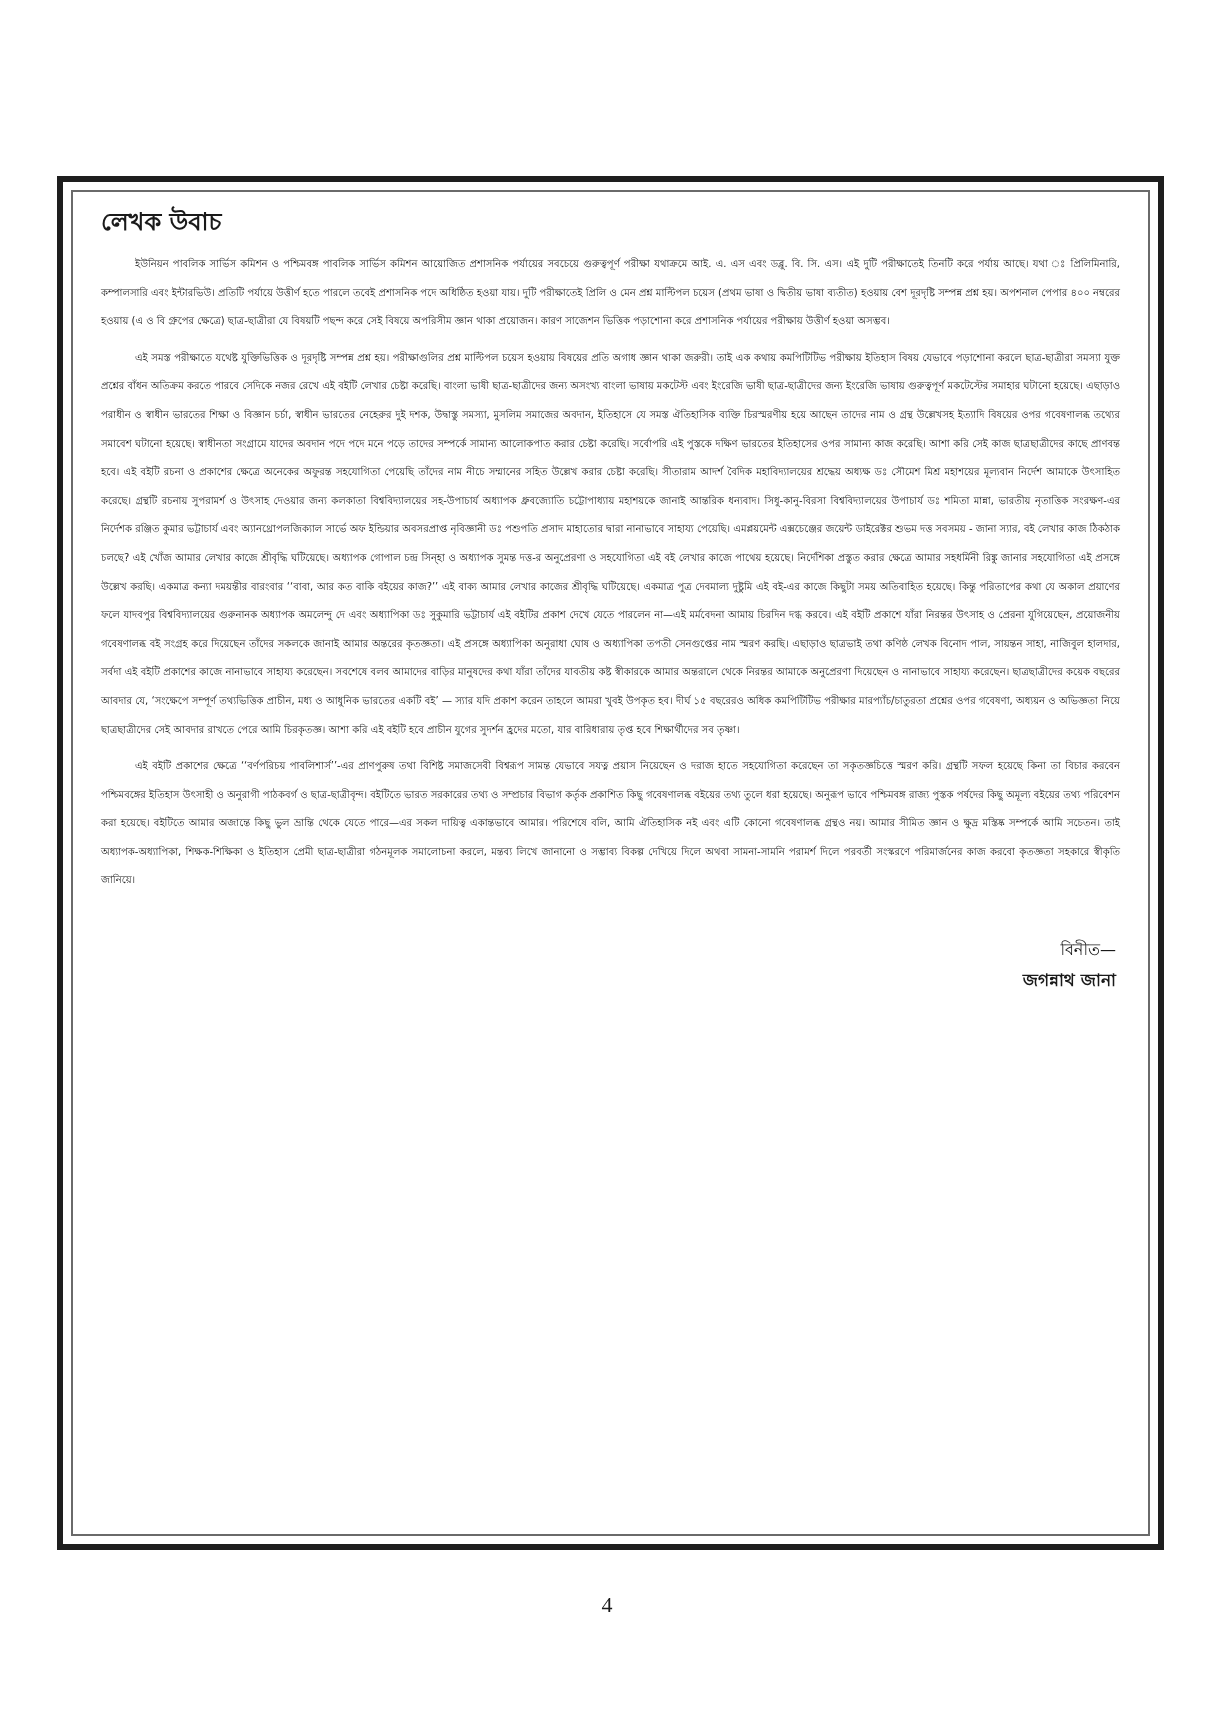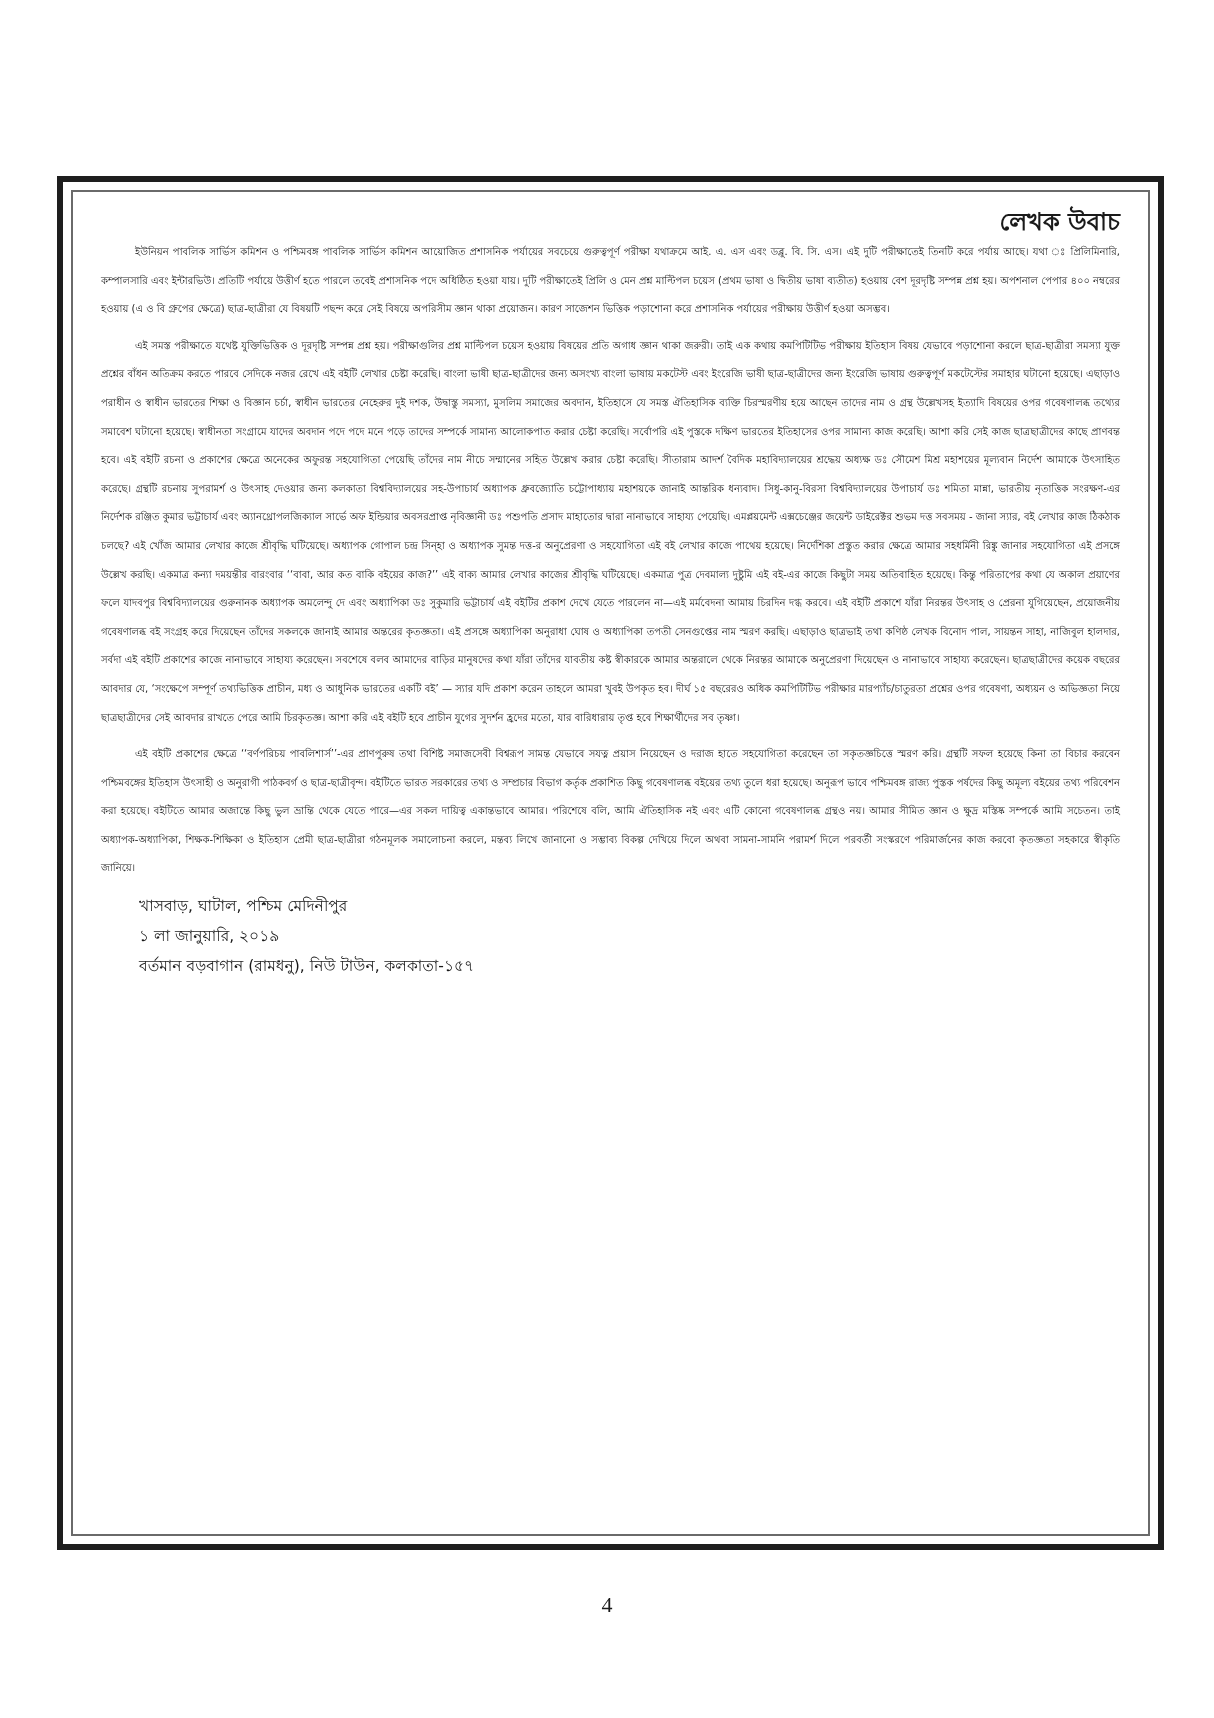--- a/index.html
+++ b/index.html
@@ -7,42 +7,41 @@
   .frame-outer {
     position:absolute; left:57px; top:176px; width:1095px; height:1362px;
     border:6px solid #1e1e1e; box-sizing:content-box;
   }
   .frame-inner {
     position:absolute; left:8px; top:8px; right:8px; bottom:8px;
     border:2px solid #6a6a6a;
   }
   .content { position:absolute; left:28px; right:28px; top:14px; }
   .title {
-    text-align:right; font-size:24px; font-weight:bold; margin:0 0 0 0; line-height:32px;
+    text-align:left; font-size:24px; font-weight:bold; margin:0 0 12px 0; line-height:32px;
   }
   .para {
     font-size:10px; line-height:28.6px; text-align:justify; text-indent:34px; margin:0 0 8px 0;
   }
   .sign-block { text-align:right; font-size:16px; line-height:30px; margin-top:40px; padding-right:4px; }
   .sign-name { font-weight:bold; font-size:17px; }
   .address { font-size:15.5px; line-height:30px; margin-top:6px; padding-left:38px; }
   .page-number { position:absolute; left:0; right:0; top:1592px; text-align:center; font-family:"Liberation Serif", serif; font-size:22px; }
 </style>
 </head>
 <body>
 
 <div class="frame-outer">
   <div class="frame-inner">
     <div class="content">
       <h1 class="title">লেখক উবাচ</h1>
       <p class="para">ইউনিয়ন পাবলিক সার্ভিস কমিশন ও পশ্চিমবঙ্গ পাবলিক সার্ভিস কমিশন আয়োজিত প্রশাসনিক পর্যায়ের সবচেয়ে গুরুত্বপূর্ণ পরীক্ষা যথাক্রমে আই. এ. এস এবং ডব্লু. বি. সি. এস। এই দুটি পরীক্ষাতেই তিনটি করে পর্যায় আছে। যথা ঃ প্রিলিমিনারি, কম্পালসারি এবং ইন্টারভিউ। প্রতিটি পর্যায়ে উত্তীর্ণ হতে পারলে তবেই প্রশাসনিক পদে অধিষ্ঠিত হওয়া যায়। দুটি পরীক্ষাতেই প্রিলি ও মেন প্রশ্ন মাল্টিপল চয়েস (প্রথম ভাষা ও দ্বিতীয় ভাষা ব্যতীত) হওয়ায় বেশ দূরদৃষ্টি সম্পন্ন প্রশ্ন হয়। অপশনাল পেপার ৪০০ নম্বরের হওয়ায় (এ ও বি গ্রুপের ক্ষেত্রে) ছাত্র-ছাত্রীরা যে বিষয়টি পছন্দ করে সেই বিষয়ে অপরিসীম জ্ঞান থাকা প্রয়োজন। কারণ সাজেশন ভিত্তিক পড়াশোনা করে প্রশাসনিক পর্যায়ের পরীক্ষায় উত্তীর্ণ হওয়া অসম্ভব।</p>
       <p class="para">এই সমস্ত পরীক্ষাতে যথেষ্ট যুক্তিভিত্তিক ও দূরদৃষ্টি সম্পন্ন প্রশ্ন হয়। পরীক্ষাগুলির প্রশ্ন মাল্টিপল চয়েস হওয়ায় বিষয়ের প্রতি অগাধ জ্ঞান থাকা জরুরী। তাই এক কথায় কমপিটিটিভ পরীক্ষায় ইতিহাস বিষয় যেভাবে পড়াশোনা করলে ছাত্র-ছাত্রীরা সমস্যা যুক্ত প্রশ্নের বাঁধন অতিক্রম করতে পারবে সেদিকে নজর রেখে এই বইটি লেখার চেষ্টা করেছি। বাংলা ভাষী ছাত্র-ছাত্রীদের জন্য অসংখ্য বাংলা ভাষায় মকটেস্ট এবং ইংরেজি ভাষী ছাত্র-ছাত্রীদের জন্য ইংরেজি ভাষায় গুরুত্বপূর্ণ মকটেস্টের সমাহার ঘটানো হয়েছে। এছাড়াও পরাধীন ও স্বাধীন ভারতের শিক্ষা ও বিজ্ঞান চর্চা, স্বাধীন ভারতের নেহেরুর দুই দশক, উদ্বাস্তু সমস্যা, মুসলিম সমাজের অবদান, ইতিহাসে যে সমস্ত ঐতিহাসিক ব্যক্তি চিরস্মরণীয় হয়ে আছেন তাদের নাম ও গ্রন্থ উল্লেখসহ ইত্যাদি বিষয়ের ওপর গবেষণালব্ধ তথ্যের সমাবেশ ঘটানো হয়েছে। স্বাধীনতা সংগ্রামে যাদের অবদান পদে পদে মনে পড়ে তাদের সম্পর্কে সামান্য আলোকপাত করার চেষ্টা করেছি। সর্বোপরি এই পুস্তকে দক্ষিণ ভারতের ইতিহাসের ওপর সামান্য কাজ করেছি। আশা করি সেই কাজ ছাত্রছাত্রীদের কাছে প্রাণবন্ত হবে। এই বইটি রচনা ও প্রকাশের ক্ষেত্রে অনেকের অফুরন্ত সহযোগিতা পেয়েছি তাঁদের নাম নীচে সম্মানের সহিত উল্লেখ করার চেষ্টা করেছি। সীতারাম আদর্শ বৈদিক মহাবিদ্যালয়ের শ্রদ্ধেয় অধ্যক্ষ ডঃ সৌমেশ মিশ্র মহাশয়ের মূল্যবান নির্দেশ আমাকে উৎসাহিত করেছে। গ্রন্থটি রচনায় সুপরামর্শ ও উৎসাহ দেওয়ার জন্য কলকাতা বিশ্ববিদ্যালয়ের সহ-উপাচার্য অধ্যাপক ধ্রুবজ্যোতি চট্টোপাধ্যায় মহাশয়কে জানাই আন্তরিক ধন্যবাদ। সিধু-কানু-বিরসা বিশ্ববিদ্যালয়ের উপাচার্য ডঃ শমিতা মান্না, ভারতীয় নৃতাত্তিক সংরক্ষণ-এর নির্দেশক রঞ্জিত কুমার ভট্টাচার্য এবং অ্যানথ্রোপলজিক্যাল সার্ভে অফ ইন্ডিয়ার অবসরপ্রাপ্ত নৃবিজ্ঞানী ডঃ পশুপতি প্রসাদ মাহাতোর দ্বারা নানাভাবে সাহায্য পেয়েছি। এমপ্লয়মেন্ট এক্সচেঞ্জের জয়েন্ট ডাইরেক্টর শুভম দত্ত সবসময় - জানা স্যার, বই লেখার কাজ ঠিকঠাক চলছে? এই খোঁজ আমার লেখার কাজে শ্রীবৃদ্ধি ঘটিয়েছে। অধ্যাপক গোপাল চন্দ্র সিন্‌হা ও অধ্যাপক সুমন্ত দত্ত-র অনুপ্রেরণা ও সহযোগিতা এই বই লেখার কাজে পাথেয় হয়েছে। নির্দেশিকা প্রস্তুত করার ক্ষেত্রে আমার সহধর্মিনী রিঙ্কু জানার সহযোগিতা এই প্রসঙ্গে উল্লেখ করছি। একমাত্র কন্যা দময়ন্তীর বারংবার ‘‘বাবা, আর কত বাকি বইয়ের কাজ?’’ এই বাক্য আমার লেখার কাজের শ্রীবৃদ্ধি ঘটিয়েছে। একমাত্র পুত্র দেবমাল্য দুষ্টুমি এই বই-এর কাজে কিছুটা সময় অতিবাহিত হয়েছে। কিন্তু পরিতাপের কথা যে অকাল প্রয়াণের ফলে যাদবপুর বিশ্ববিদ্যালয়ের গুরুনানক অধ্যাপক অমলেন্দু দে এবং অধ্যাপিকা ডঃ সুকুমারি ভট্টাচার্য এই বইটির প্রকাশ দেখে যেতে পারলেন না—এই মর্মবেদনা আমায় চিরদিন দগ্ধ করবে। এই বইটি প্রকাশে যাঁরা নিরন্তর উৎসাহ ও প্রেরনা যুগিয়েছেন, প্রয়োজনীয় গবেষণালব্ধ বই সংগ্রহ করে দিয়েছেন তাঁদের সকলকে জানাই আমার অন্তরের কৃতজ্ঞতা। এই প্রসঙ্গে অধ্যাপিকা অনুরাধা ঘোষ ও অধ্যাপিকা তপতী সেনগুপ্তের নাম স্মরণ করছি। এছাড়াও ছাত্রভাই তথা কণিষ্ঠ লেখক বিনোদ পাল, সায়ন্তন সাহা, নাজিবুল হালদার, সর্বদা এই বইটি প্রকাশের কাজে নানাভাবে সাহায্য করেছেন। সবশেষে বলব আমাদের বাড়ির মানুষদের কথা যাঁরা তাঁদের যাবতীয় কষ্ট স্বীকারকে আমার অন্তরালে থেকে নিরন্তর আমাকে অনুপ্রেরণা দিয়েছেন ও নানাভাবে সাহায্য করেছেন। ছাত্রছাত্রীদের কয়েক বছরের আবদার যে, ‘সংক্ষেপে সম্পূর্ণ তথ্যভিত্তিক প্রাচীন, মধ্য ও আধুনিক ভারতের একটি বই’ — স্যার যদি প্রকাশ করেন তাহলে আমরা খুবই উপকৃত হব। দীর্ঘ ১৫ বছরেরও অধিক কমপিটিটিভ পরীক্ষার মারপ্যাঁচ/চাতুরতা প্রশ্নের ওপর গবেষণা, অধ্যয়ন ও অভিজ্ঞতা নিয়ে ছাত্রছাত্রীদের সেই আবদার রাখতে পেরে আমি চিরকৃতজ্ঞ। আশা করি এই বইটি হবে প্রাচীন যুগের সুদর্শন হ্রদের মতো, যার বারিধারায় তৃপ্ত হবে শিক্ষার্থীদের সব তৃষ্ণা।</p>
       <p class="para">এই বইটি প্রকাশের ক্ষেত্রে ‘‘বর্ণপরিচয় পাবলিশার্স’’-এর প্রাণপুরুষ তথা বিশিষ্ট সমাজসেবী বিশ্বরূপ সামন্ত যেভাবে সযত্ন প্রয়াস নিয়েছেন ও দরাজ হাতে সহযোগিতা করেছেন তা সকৃতজ্ঞচিত্তে স্মরণ করি। গ্রন্থটি সফল হয়েছে কিনা তা বিচার করবেন পশ্চিমবঙ্গের ইতিহাস উৎসাহী ও অনুরাগী পাঠকবর্গ ও ছাত্র-ছাত্রীবৃন্দ। বইটিতে ভারত সরকারের তথ্য ও সম্প্রচার বিভাগ কর্তৃক প্রকাশিত কিছু গবেষণালব্ধ বইয়ের তথ্য তুলে ধরা হয়েছে। অনুরূপ ভাবে পশ্চিমবঙ্গ রাজ্য পুস্তক পর্ষদের কিছু অমূল্য বইয়ের তথ্য পরিবেশন করা হয়েছে। বইটিতে আমার অজান্তে কিছু ভুল ভ্রান্তি থেকে যেতে পারে—এর সকল দায়িত্ব একান্তভাবে আমার। পরিশেষে বলি, আমি ঐতিহাসিক নই এবং এটি কোনো গবেষণালব্ধ গ্রন্থও নয়। আমার সীমিত জ্ঞান ও ক্ষুদ্র মস্তিষ্ক সম্পর্কে আমি সচেতন। তাই অধ্যাপক-অধ্যাপিকা, শিক্ষক-শিক্ষিকা ও ইতিহাস প্রেমী ছাত্র-ছাত্রীরা গঠনমূলক সমালোচনা করলে, মন্তব্য লিখে জানানো ও সম্ভাব্য বিকল্প দেখিয়ে দিলে অথবা সামনা-সামনি পরামর্শ দিলে পরবর্তী সংস্করণে পরিমার্জনের কাজ করবো কৃতজ্ঞতা সহকারে স্বীকৃতি জানিয়ে।</p>
-      <div class="address">
-        <div>খাসবাড়, ঘাটাল, পশ্চিম মেদিনীপুর</div>
-        <div>১ লা জানুয়ারি, ২০১৯</div>
-        <div>বর্তমান বড়বাগান (রামধনু), নিউ টাউন, কলকাতা-১৫৭</div>
+      <div class="sign-block">
+        <div>বিনীত—</div>
+        <div class="sign-name">জগন্নাথ জানা</div>
       </div>
     </div>
   </div>
 </div>
 
 <div class="page-number">4</div>
 
 </body></html>

